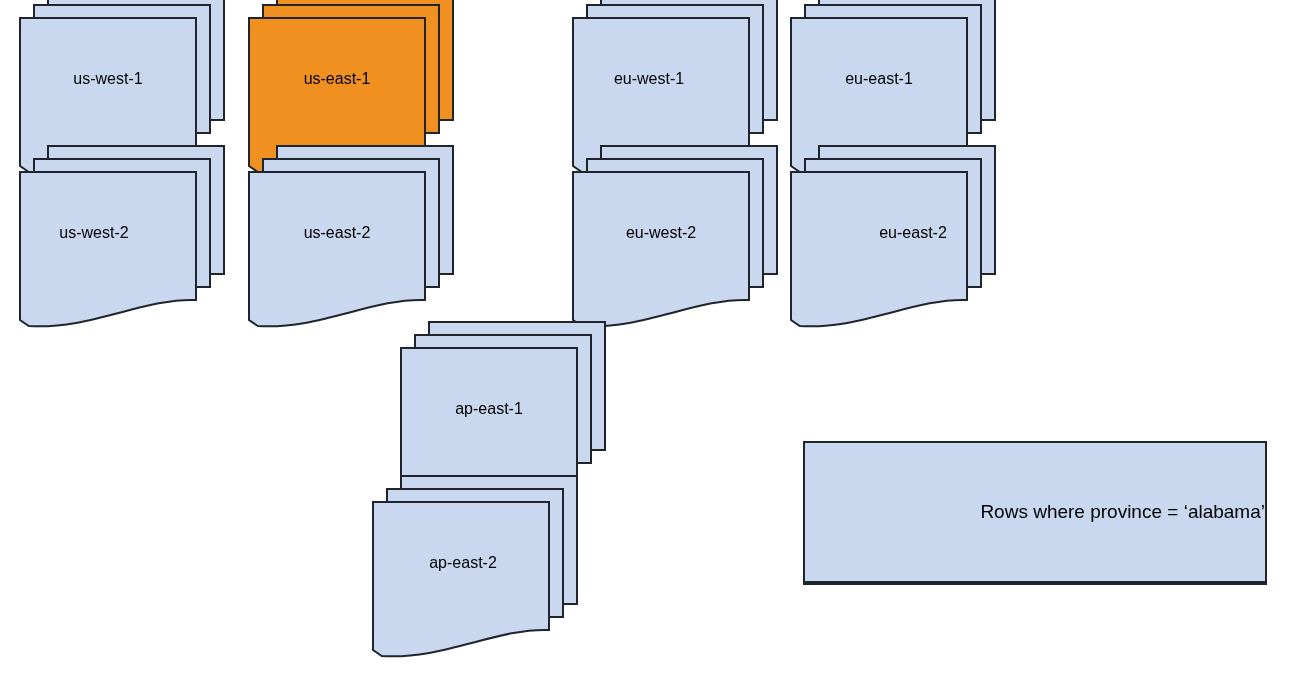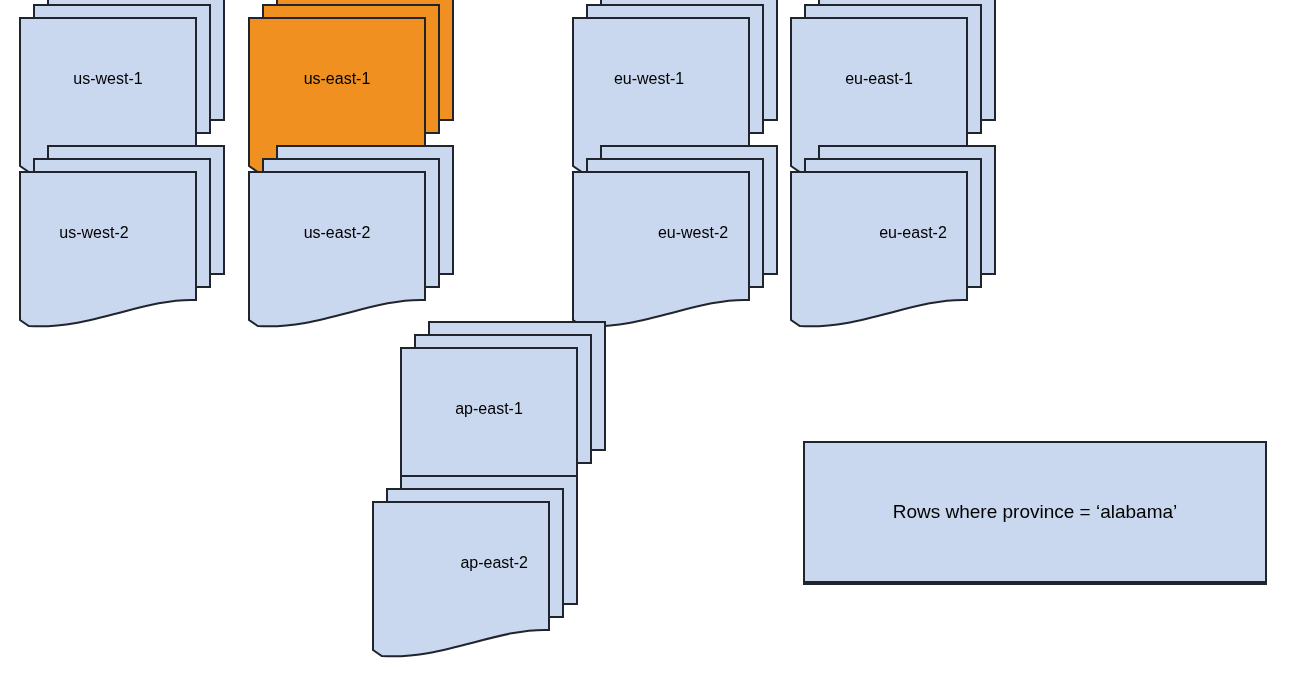--- a/index.html
+++ b/index.html
@@ -42,21 +42,21 @@
     height: 144px;
     border: 2px solid #20242c;
     box-sizing: border-box;
     display: flex;
     flex-direction: column;
   }
   .legend-row {
     flex: 1 1 50%;
     display: flex;
     align-items: center;
-    justify-content: center;
+    justify-content: flex-end;
     font-family: "Liberation Sans", sans-serif;
     font-size: 19px;
     color: #000000;
     box-sizing: border-box;
   }
   .legend-row.matched {
     background: #c9d8ef;
     border-bottom: 2px solid #20242c;
   }
   .legend-row.other {
@@ -124,16 +124,16 @@
     <span>Rows where province = ‘alabama’</span>
   </div>
 </div>
 
 <div class="stack-label" style="left: 20px; top: 70px; width: 176px;">us-west-1</div>
 <div class="stack-label" style="left: 249px; top: 70px; width: 176px;">us-east-1</div>
 <div class="stack-label" style="left: 573px; top: 70px; width: 152px; text-align: center;">eu-west-1</div>
 <div class="stack-label" style="left: 791px; top: 70px; width: 176px;">eu-east-1</div>
 <div class="stack-label" style="left: 6px; top: 224px; width: 176px;">us-west-2</div>
 <div class="stack-label" style="left: 249px; top: 224px; width: 176px;">us-east-2</div>
-<div class="stack-label" style="left: 573px; top: 224px; width: 176px; padding-left: 32px;">eu-west-2</div>
+<div class="stack-label" style="left: 573px; top: 224px; width: 176px;">eu-west-2</div>
 <div class="stack-label" style="left: 791px; top: 224px; width: 176px; padding-left: 34px;">eu-east-2</div>
 <div class="stack-label" style="left: 401px; top: 400px; width: 176px;">ap-east-1</div>
-<div class="stack-label" style="left: 352px; top: 554px; width: 176px; text-align: right;">ap-east-2</div>
+<div class="stack-label" style="left: 375px; top: 554px; width: 176px;">ap-east-2</div>
 
 </body></html>

